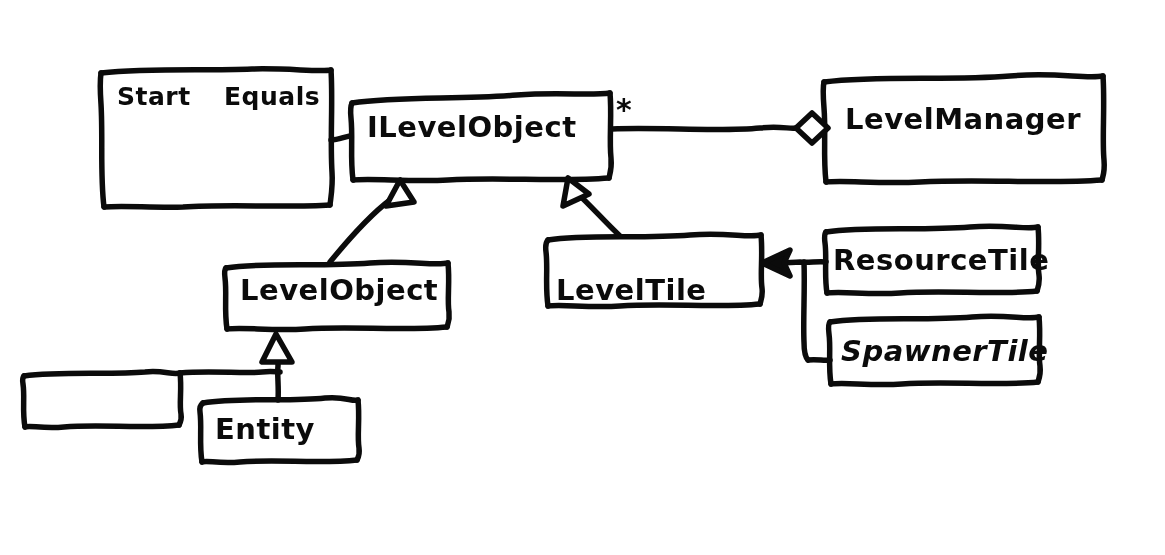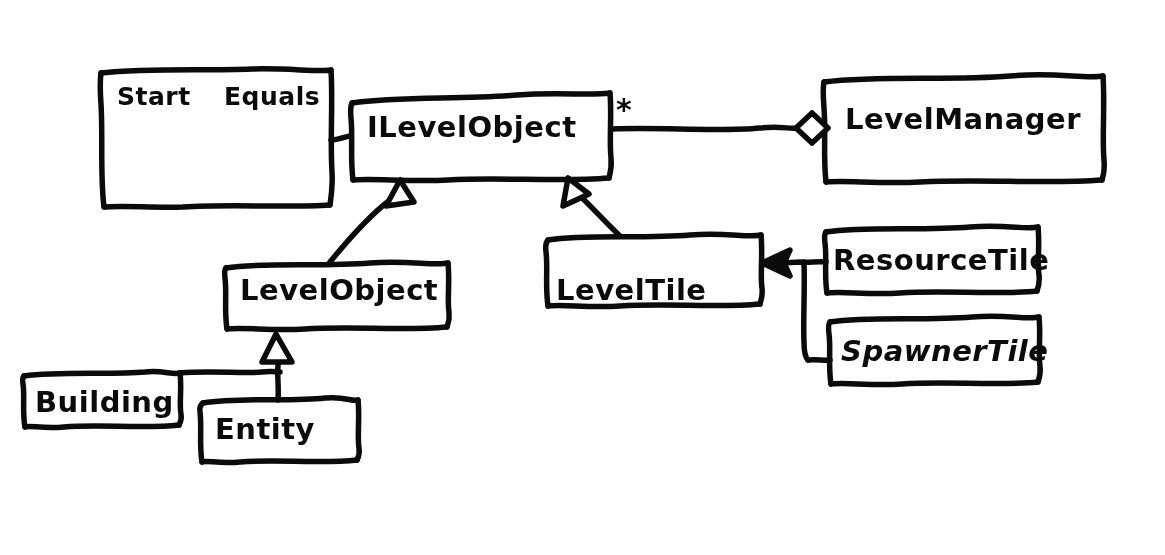--- a/index.html
+++ b/index.html
@@ -132,17 +132,16 @@
   <div class="label cls" style="left:240px; top:273px;">LevelObject</div>
 
   <div class="label cls" style="left:845px; top:102px;">LevelManager</div>
 
   <div class="label cls" style="left:556px; top:249px;margin-top:24px;">LevelTile</div>
 
   <div class="label cls" style="left:833px; top:243px;">ResourceTile</div>
 
   <div class="label cls" style="left:841px; top:334px;font-style:italic;">SpawnerTile</div>
 
-  <div class="label cls" style="left:35px; top:385px;">Building</div>
 
   <div class="label cls" style="left:215px; top:412px;">Entity</div>
 
 </div>
 
 </body></html>

